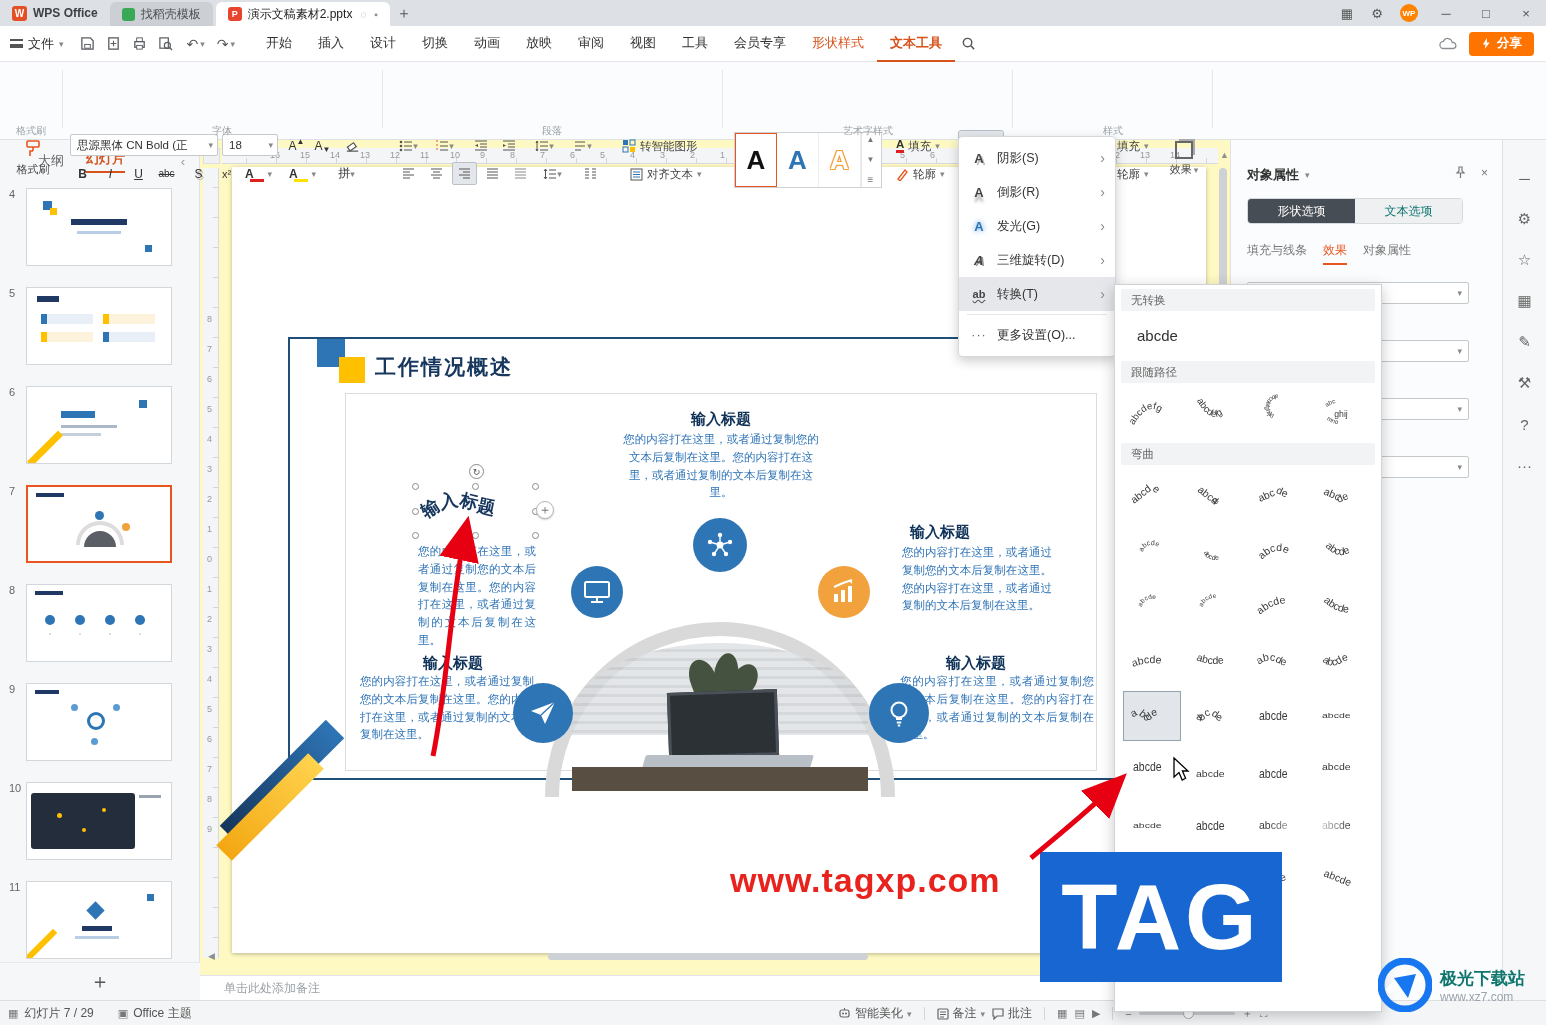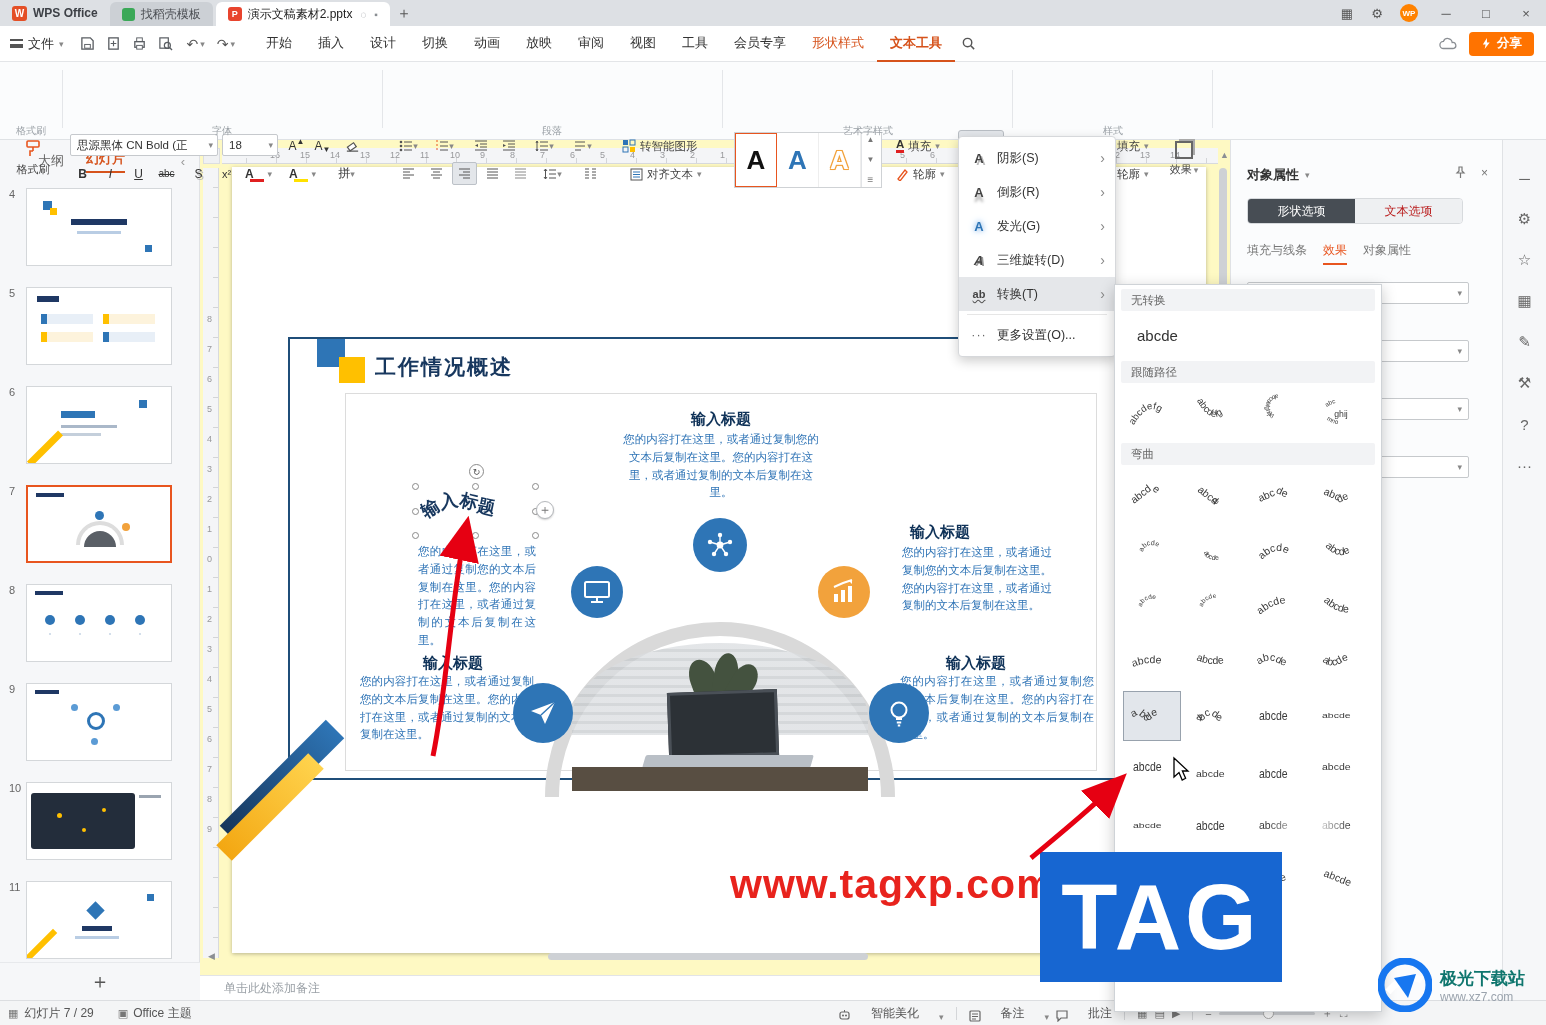--- a/index.html
+++ b/index.html
@@ -169,33 +169,33 @@
 
 #notesbar{position:absolute;left:200px;top:975px;width:1030px;height:25px;background:#fff;border-top:1px solid #e2e4e7;
           display:flex;align-items:center;color:#9aa0a6;font-size:12px;padding-left:24px;z-index:5}
 .notes-exp{margin-left:auto;margin-right:20px;color:#9aa0a6;font-size:10px}
 #statusbar{position:absolute;left:0;top:1000px;width:1546px;height:25px;background:#f4f5f6;border-top:1px solid #dcdee1;
            display:flex;align-items:center;font-size:12px;color:#555;z-index:20}
 .sb-left{display:flex;align-items:center;gap:6px;margin-left:8px}
 .sb-ic{font-size:11px;color:#777}
 .sb-theme{display:flex;align-items:center;gap:5px;margin-left:18px}
 .sb-right{position:absolute;left:838px;top:0;height:25px;display:flex;align-items:center;gap:7px}
-.sb-item{display:flex;align-items:flex-end;gap:20px}
+.sb-item{display:flex;align-items:center;gap:4px}
 .sb-sep{width:1px;height:13px;background:#d4d6d9;margin:0 5px}
 .zoom-track{width:96px;height:3px;background:#cfd2d6;border-radius:2px;position:relative}
 .zoom-knob{position:absolute;left:44px;top:-4px;width:11px;height:11px;border-radius:50%;background:#fff;border:1px solid #aaa}
 
 
 #propspanel{position:absolute;left:1230px;top:140px;width:272px;height:860px;background:#fbfcfd;border-left:1px solid #e0e2e5;z-index:8}
 .pp-header{position:absolute;left:16px;top:26px;display:flex;align-items:center;gap:6px;font-size:13px;color:#333;font-weight:bold}
 .pp-tools{position:absolute;right:14px;top:26px;display:flex;gap:14px;color:#777;font-size:12px}
 .pp-seg{position:absolute;left:16px;top:58px;width:216px;height:26px;display:flex;border-radius:4px;overflow:hidden;border:1px solid #d7dadd}
 .pp-seg .seg{flex:1;display:flex;align-items:center;justify-content:center;font-size:12px}
 .seg.on{background:#474d54;color:#fff}
-.seg.off{background:#eef0f2;color:#b91c1c}
+.seg.off{background:#eef0f2;color:#0f766e}
 .pp-subtabs{position:absolute;left:16px;top:102px;display:flex;gap:16px;font-size:12px;color:#777}
 .pp-subtab.on{color:#e8551f;border-bottom:2px solid #e8551f;padding-bottom:4px}
 .pp-drop{position:absolute;left:16px;width:222px;height:22px;background:#fff;border:1px solid #c6c9cc;border-radius:2px;
          display:flex;align-items:center;justify-content:flex-end;padding-right:6px;color:#888;font-size:9px}
 
 
 #rightstrip{position:absolute;left:1502px;top:140px;width:44px;height:860px;background:#f6f7f9;border-left:1px solid #e0e2e5;
             display:flex;flex-direction:column;align-items:center;gap:17px;padding-top:26px;color:#666;font-size:15px;z-index:9}
 #rightstrip .ric{width:24px;height:24px;display:flex;align-items:center;justify-content:center}
 
@@ -233,21 +233,21 @@
 .ws-inflate-t{transform:scaleY(1.18);transform-origin:top}
 .ws-deflate-t{transform:scaleY(.8);transform-origin:top}
 .ws-fade-r{-webkit-mask-image:linear-gradient(90deg,#000 30%,rgba(0,0,0,.15));mask-image:linear-gradient(90deg,#000 30%,rgba(0,0,0,.15))}
 .ws-fade-l{-webkit-mask-image:linear-gradient(270deg,#000 30%,rgba(0,0,0,.15));mask-image:linear-gradient(270deg,#000 30%,rgba(0,0,0,.15))}
 .ws-fade-u{-webkit-mask-image:linear-gradient(0deg,#000 30%,rgba(0,0,0,.15));mask-image:linear-gradient(0deg,#000 30%,rgba(0,0,0,.15))}
 .ws-fade-d{-webkit-mask-image:linear-gradient(180deg,#000 30%,rgba(0,0,0,.15));mask-image:linear-gradient(180deg,#000 30%,rgba(0,0,0,.15))}
 
 
 #wm-red{position:absolute;left:730px;top:862px;z-index:200;color:#e8231d;font-weight:bold;line-height:1.1;text-align:center}
 #wm-red .l1{font-size:47px;letter-spacing:9px}
-#wm-red .l2{font-size:41px;letter-spacing:1px}
+#wm-red .l2{font-size:34px;letter-spacing:1px}
 #wm-tag{position:absolute;left:1040px;top:852px;width:242px;height:130px;background:#1766d1;z-index:201;display:flex;
         align-items:center;justify-content:center;color:#fff;font-size:92px;font-weight:bold;letter-spacing:4px}
 #dl-logo{position:absolute;left:1378px;top:950px;width:168px;height:70px;z-index:210;display:flex;align-items:center;gap:8px;background:transparent}
 #dl-logo .txt .n{font-size:17px;font-weight:bold;color:#0f766e}
 #dl-logo .txt .u{font-size:12px;color:#9aa3ad}
 #arrows{position:absolute;left:0;top:0;z-index:300;pointer-events:none}
 </style>
 </head>
 <body>
 

